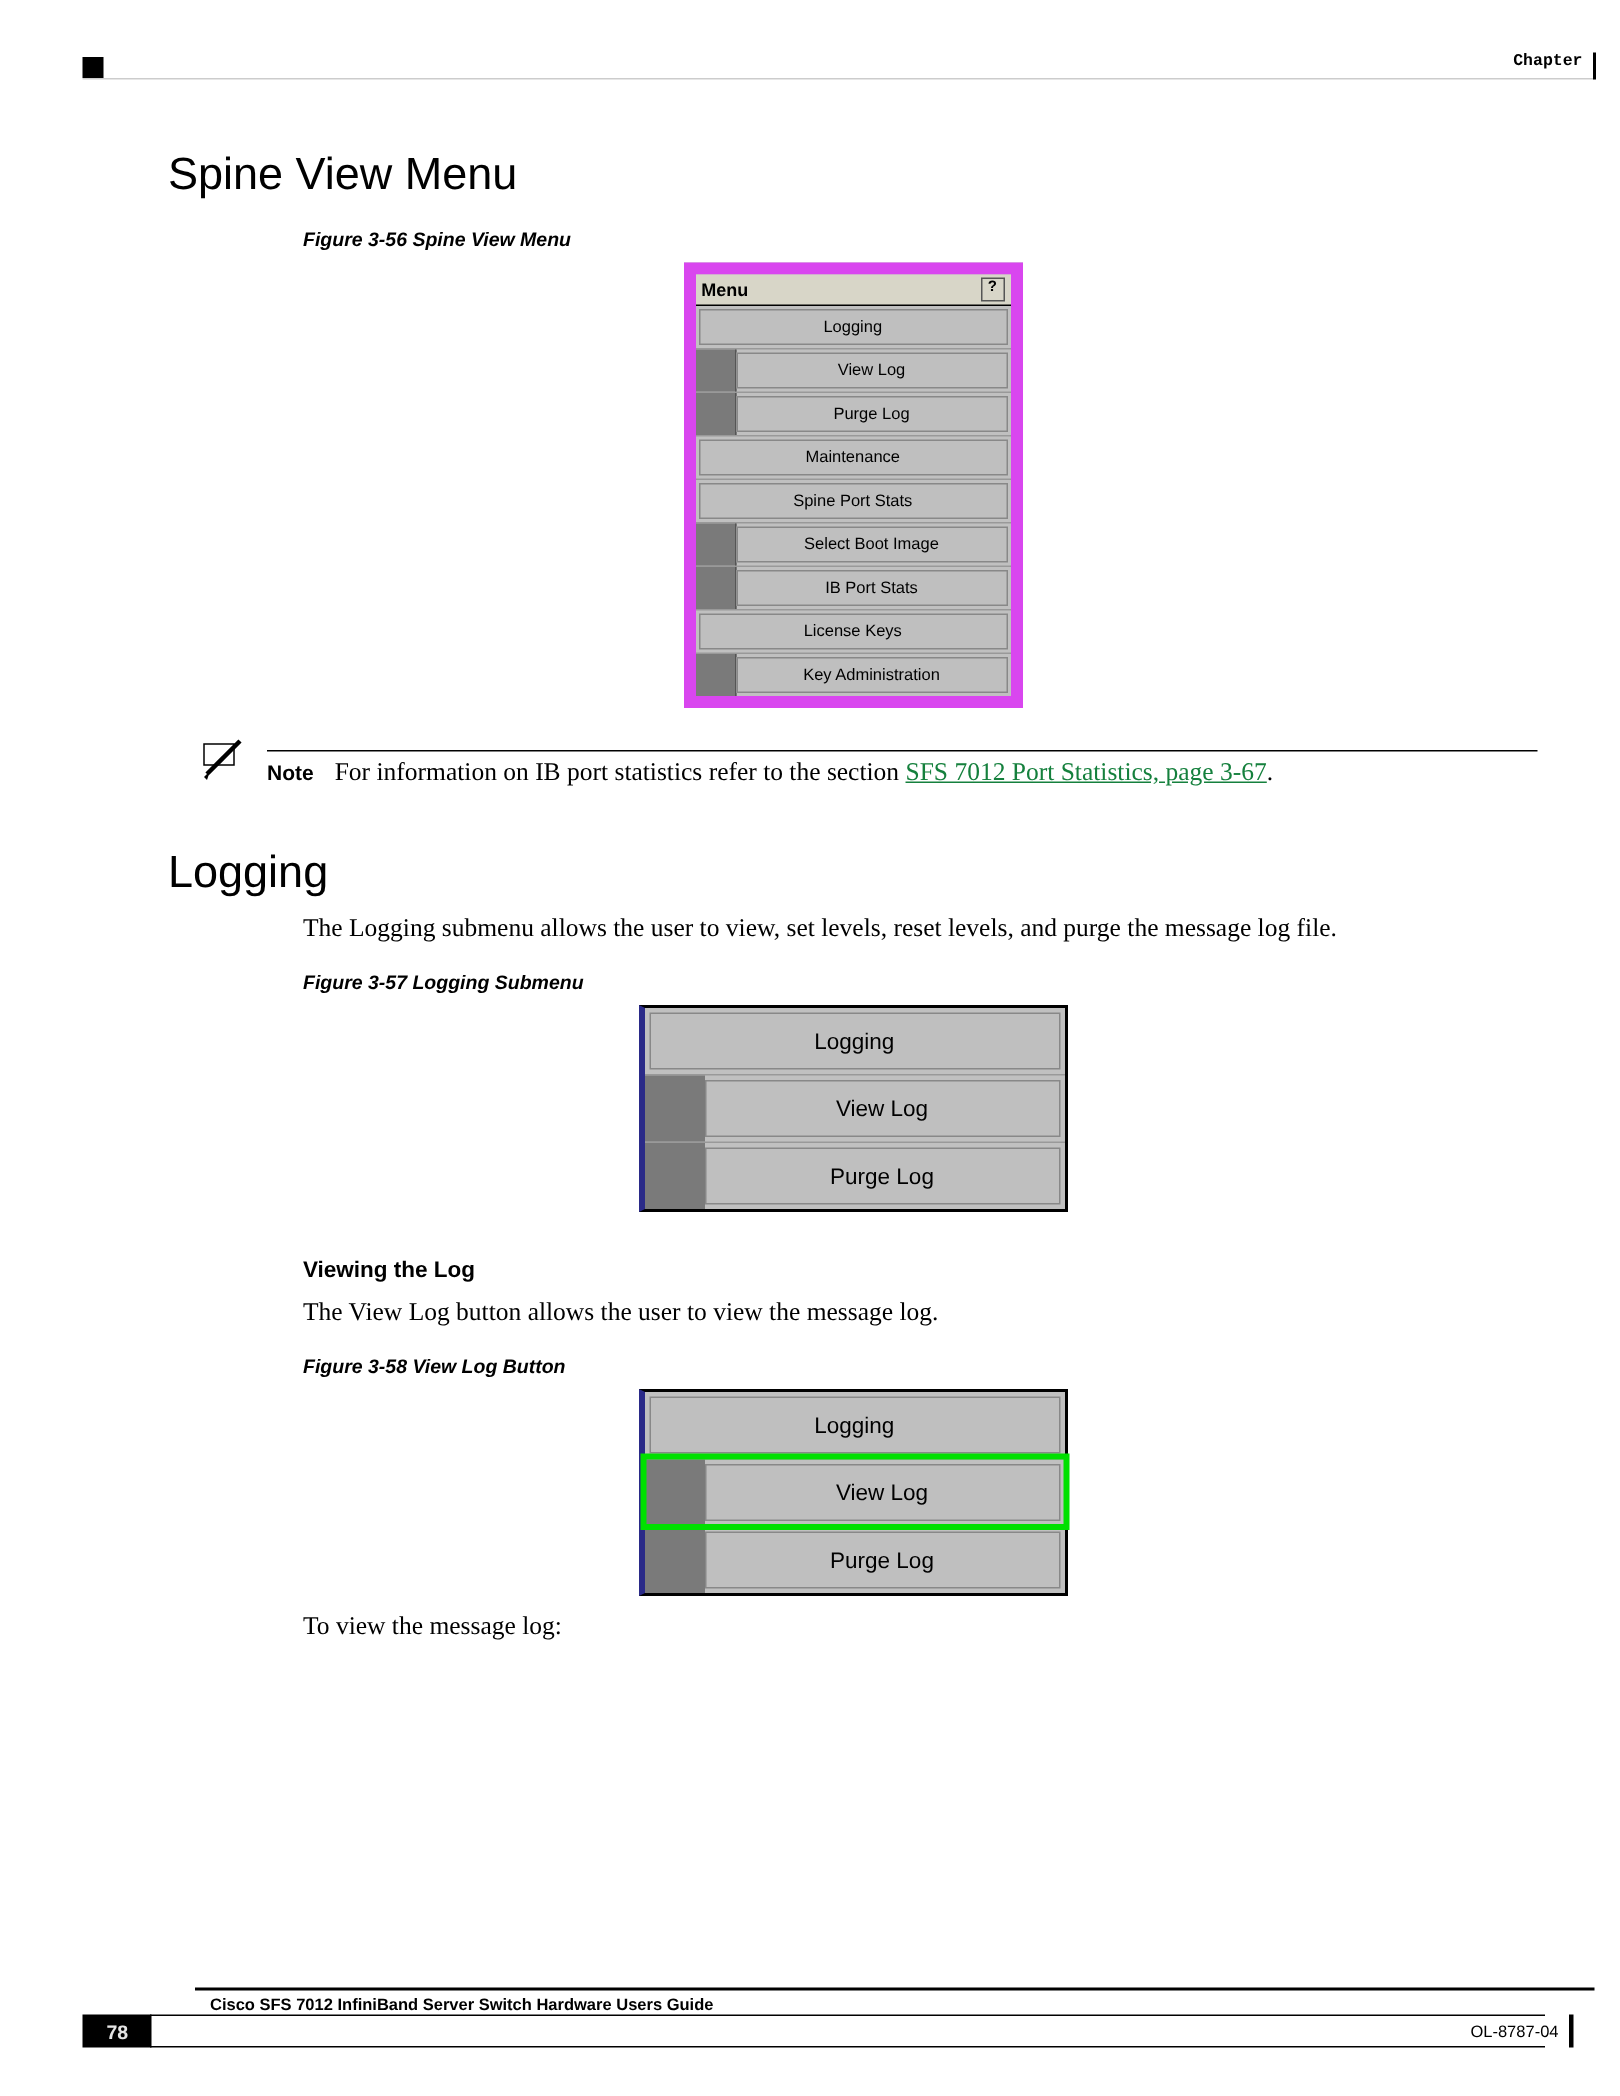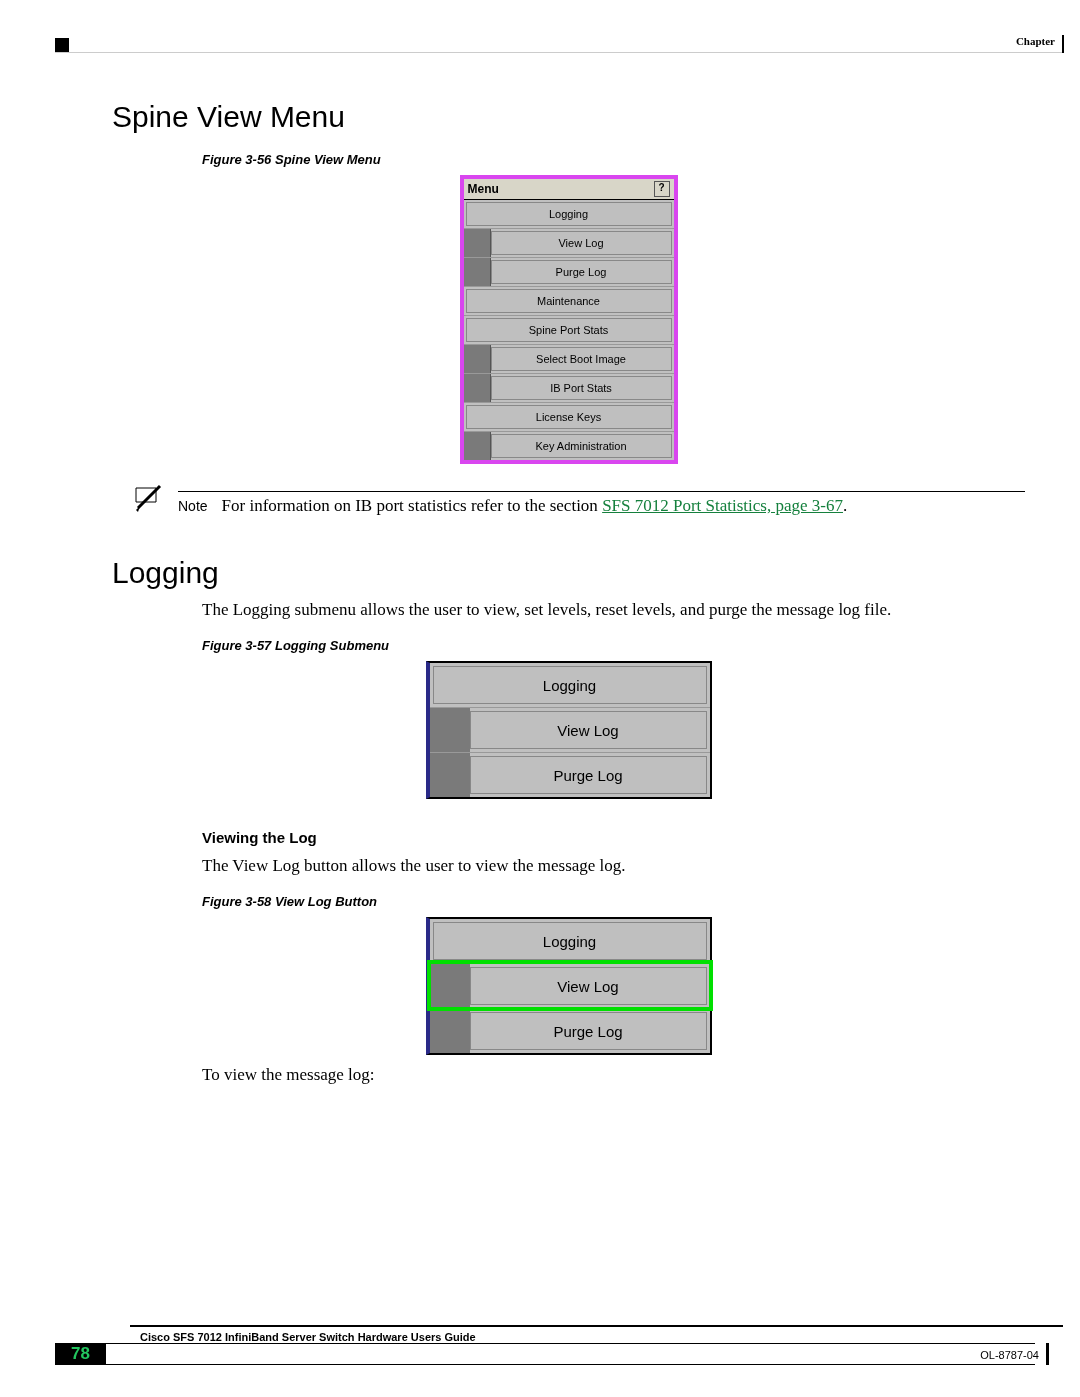--- a/index.html
+++ b/index.html
@@ -26,21 +26,21 @@
     left: 0;
     top: 0;
     width: 14px;
     height: 14px;
     background: #000;
   }
   .header-bar .chapter-label {
     position: absolute;
     right: 25px;
     top: -3px;
-    font-family: Liberation Serif, serif;
+    font-family: Liberation Mono, monospace;
     font-weight: bold;
     font-size: 11px;
   }
   .header-bar .bar-end {
     position: absolute;
     right: 16px;
     top: -3px;
     width: 2px;
     height: 18px;
     background: #000;
@@ -99,32 +99,32 @@
   .note-row {
     display: flex;
     align-items: baseline;
     gap: 14px;
     border-top: 1px solid #000;
     padding-top: 4px;
     flex: 1;
   }
   .note-label {
     font-family: Arial, Helvetica, sans-serif;
-    font-weight: normal;
+    font-weight: bold;
     font-size: 14px;
   }
   .note-text {
     font-size: 17px;
   }
 
   
   .menu-box {
     margin: 6px auto 0 auto;
     width: 210px;
-    border: 4px solid #d946ef;
+    border: 8px solid #d946ef;
     background: #c0c0c0;
     font-family: Arial, Helvetica, sans-serif;
     font-size: 11px;
   }
   .menu-title-row {
     display: flex;
     align-items: center;
     justify-content: space-between;
     background: #d8d6c8;
     border-bottom: 1px solid #000;
@@ -233,24 +233,24 @@
   .footer-pagebox {
     position: absolute;
     left: 0;
     top: 18px;
     height: 22px;
     display: flex;
     align-items: stretch;
   }
   .footer-pagebox .pg {
     background: #000;
-    color: #22c55e;
-    font-family: Arial, Helvetica, sans-serif;
-    font-weight: bold;
-    font-size: 17px;
+    color: #e5e5e5;
+    font-family: Arial, Helvetica, sans-serif;
+    font-weight: bold;
+    font-size: 13px;
     padding: 2px 16px;
     display: flex;
     align-items: center;
   }
   .footer-pagebox .tail {
     width: 930px;
     border-top: 1px solid #000;
     border-bottom: 1px solid #000;
     margin-left: -1px;
   }

